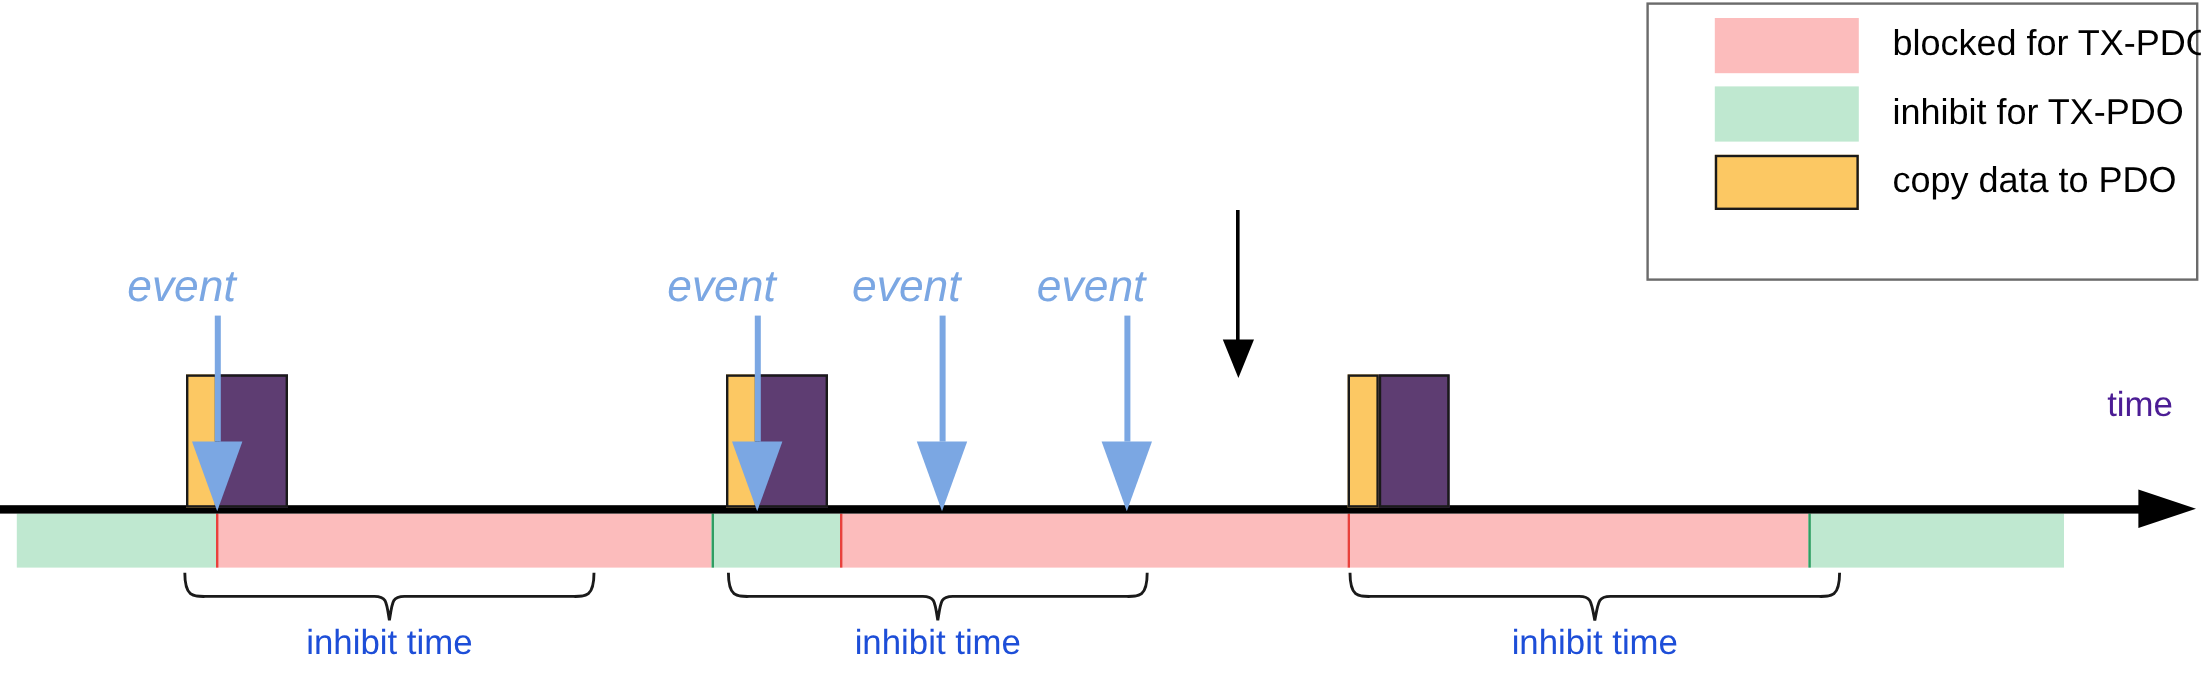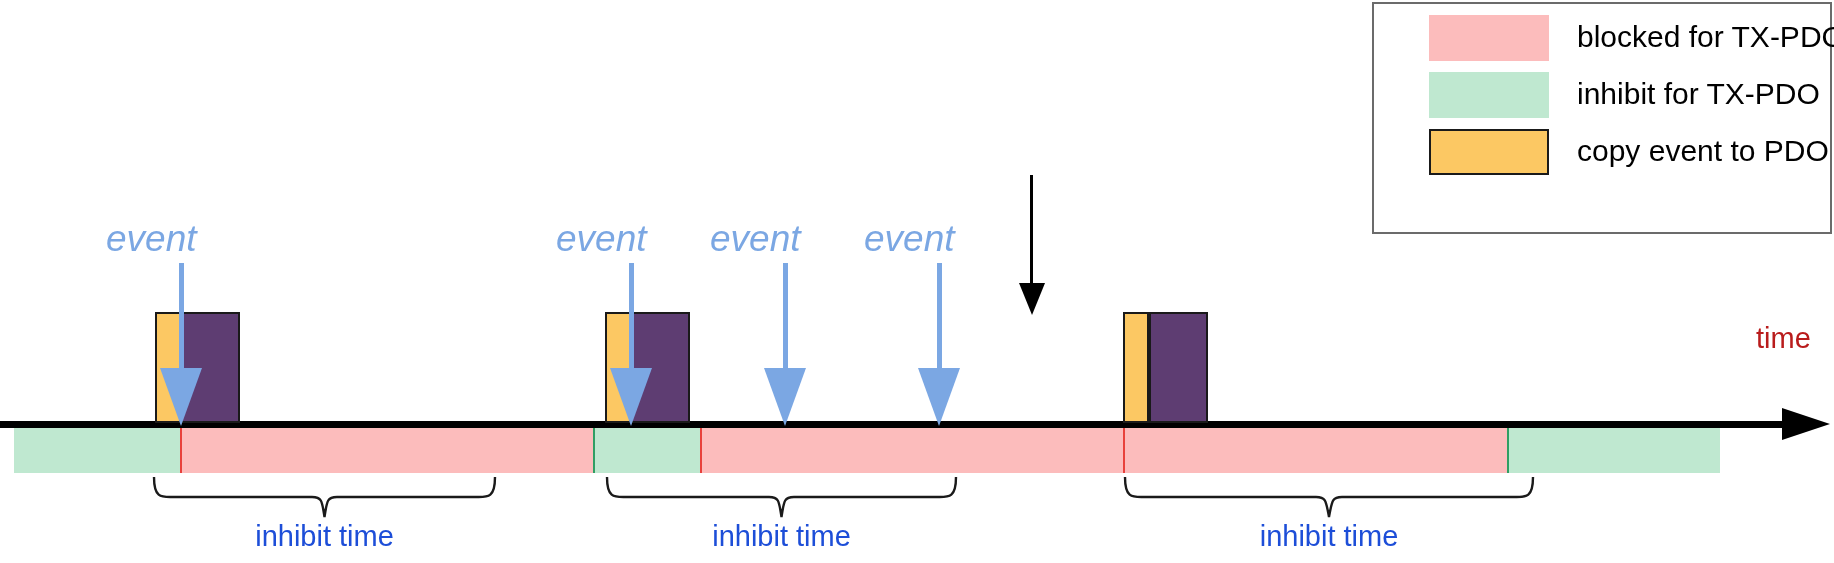--- a/index.html
+++ b/index.html
@@ -12,21 +12,21 @@
   .band.green{background:#bfe8d0;}
   .band.pink{background:#fcbcbc;}
   .band.sep-left{border-left:2px solid #e8413c;}
   .band.sep-green{border-left:2px solid #2f9e63;}
 
   
   .axis-line{position:absolute;left:0;top:421px;height:7px;width:1790px;background:#000;}
   .axis-head{position:absolute;left:1782px;top:408px;width:0;height:0;
              border-top:16px solid transparent;border-bottom:16px solid transparent;
              border-left:48px solid #000;}
-  .axis-label{position:absolute;left:1756px;top:322px;font-size:29px;color:#b91c1c;
+  .axis-label{position:absolute;left:1756px;top:322px;font-size:29px;color:#4c1d95;
               white-space:nowrap;}
 
   
   .blk{position:absolute;box-sizing:border-box;border:2px solid #1a1a1a;}
   .blk.copy{background:#fcc863;}
   .blk.tx{background:#5e3d72;}
 
   
   .evt-label{position:absolute;font-size:37px;color:#7ba7e3;white-space:nowrap;font-style:italic;}
   .evt-stem{position:absolute;width:5px;background:#7ba7e3;}
@@ -132,19 +132,19 @@
       <div class="legend-txt">blocked for TX-PDO</div>
     </div>
 
     <div class="legend-row" style="top:68px;">
       <div class="legend-sw" style="background:#bfe8d0;"></div>
       <div class="legend-txt">inhibit for TX-PDO</div>
     </div>
 
     <div class="legend-row" style="top:125px;">
       <div class="legend-sw bordered" style="background:#fcc863;"></div>
-      <div class="legend-txt">copy event to PDO</div>
+      <div class="legend-txt">copy data to PDO</div>
     </div>
 
 
   </div>
 
 </div>
 
 </body></html>

